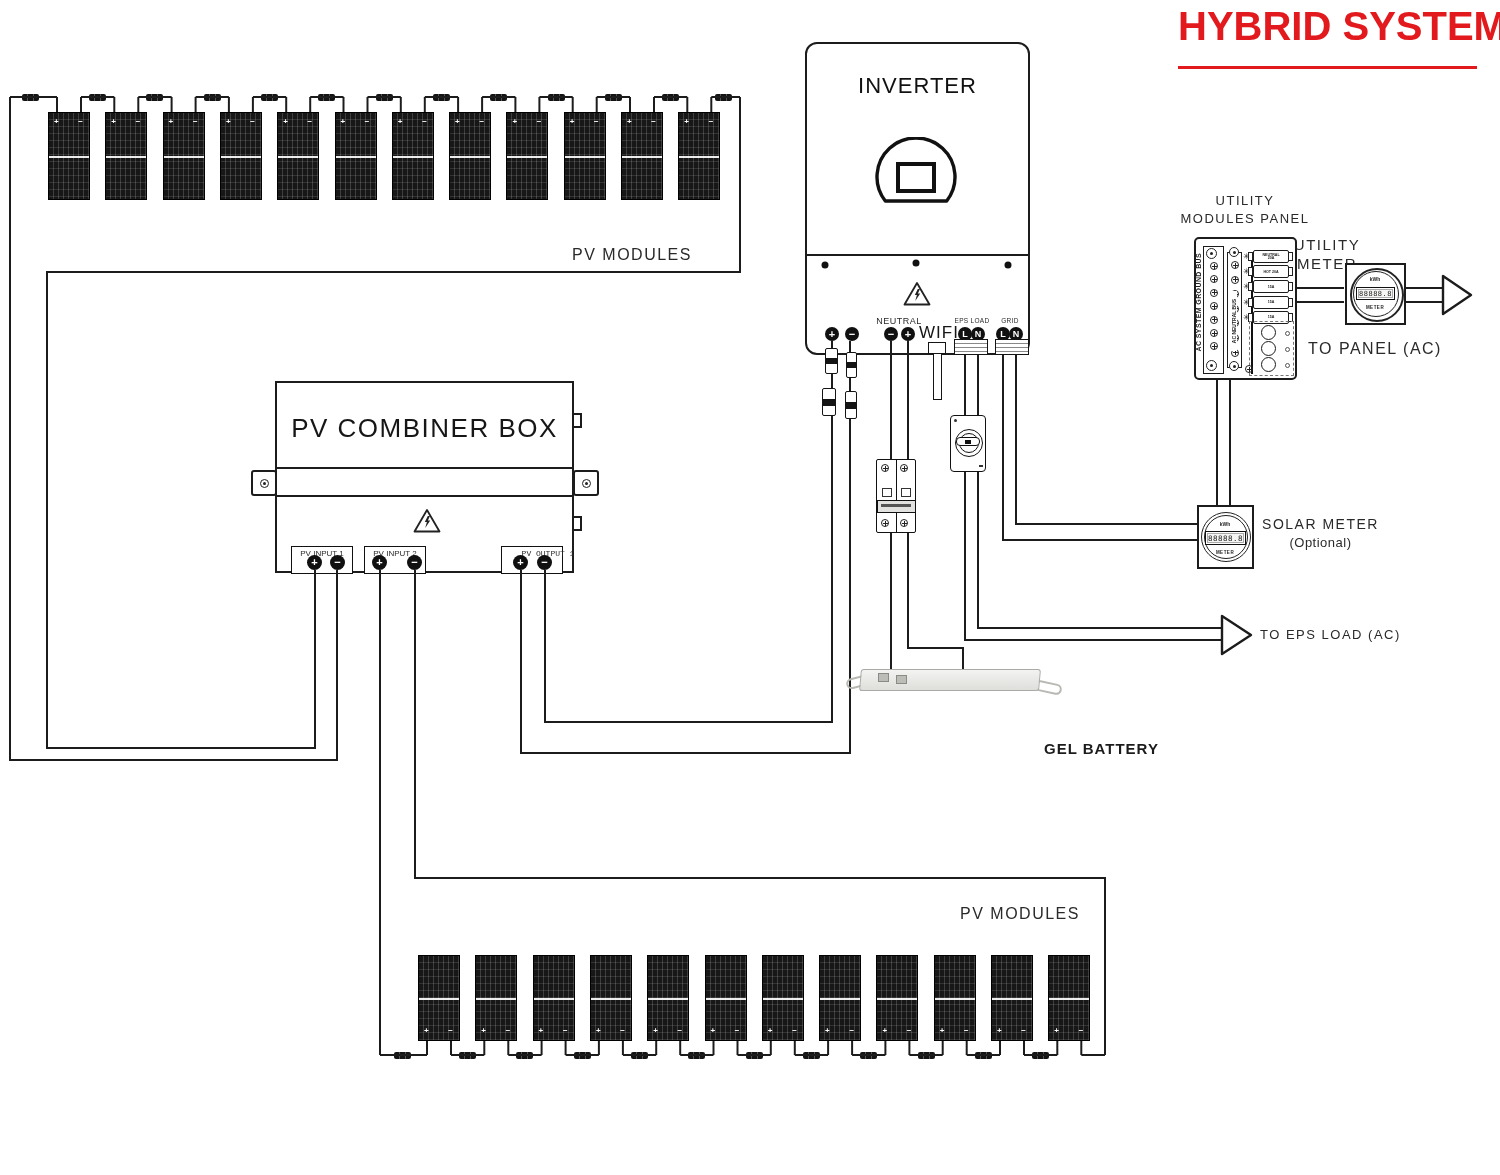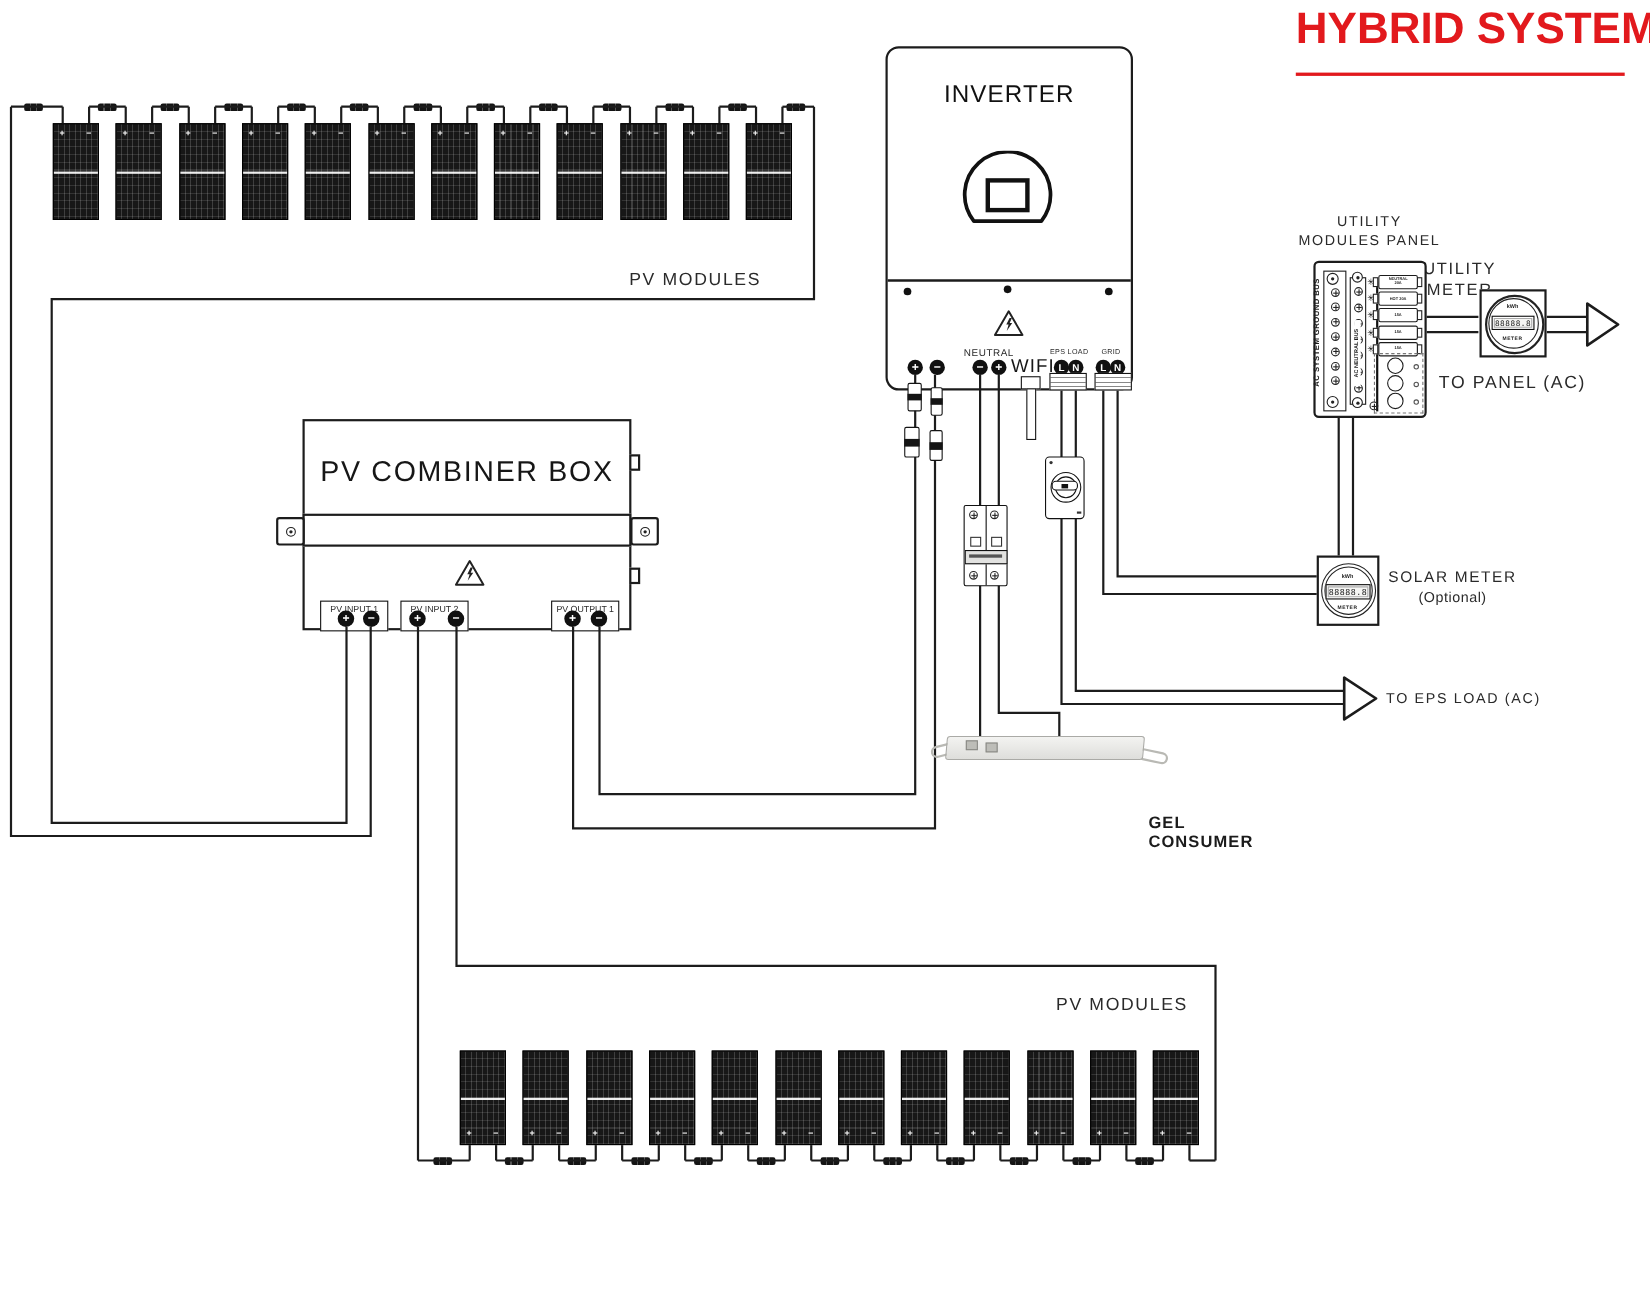--- a/index.html
+++ b/index.html
@@ -225,21 +225,21 @@
     <path d="M14.8 8 L11.8 14 h2.1 l-1.7 6 5-7.4 h-2.3 l2-4.6 Z" fill="#222"></path>
   </svg>
 
   <div class="abs" style="left:291px;top:546px;width:62px;height:28px;background:#fff;border:1.5px solid #111;box-sizing:border-box;z-index:3;">
     <div class="lbl ctr" style="left:0;top:2px;width:100%;font-size:8px;letter-spacing:0;">PV INPUT 1</div>
     </div>
   <div class="abs" style="left:364px;top:546px;width:62px;height:28px;background:#fff;border:1.5px solid #111;box-sizing:border-box;z-index:3;">
     <div class="lbl ctr" style="left:0;top:2px;width:100%;font-size:8px;letter-spacing:0;">PV INPUT 2</div>
     </div>
   <div class="abs" style="left:501px;top:546px;width:62px;height:28px;background:#fff;border:1.5px solid #111;box-sizing:border-box;z-index:3;">
-    <div class="lbl ctr" style="left:0;top:2px;width:100%;font-size:8px;letter-spacing:0;">PV OUTPUT 1</div>
+    <div class="lbl ctr" style="left:16px;top:2px;width:100%;font-size:8px;letter-spacing:0;font-family:Liberation Mono, monospace;">PV OUTPUT 1</div>
     </div>
   <div class="term big" style="left:307px;top:555px;z-index:4;">+</div>
   <div class="term big" style="left:330px;top:555px;z-index:4;">−</div>
   <div class="term big" style="left:372px;top:555px;z-index:4;">+</div>
   <div class="term big" style="left:407px;top:555px;z-index:4;">−</div>
   <div class="term big" style="left:513px;top:555px;z-index:4;">+</div>
   <div class="term big" style="left:537px;top:555px;z-index:4;">−</div>
 
   <div class="lbl ctr" style="left:1165px;top:192px;width:160px;font-size:13px;line-height:1.4;z-index:3;">
     <div>UTILITY</div>
@@ -337,21 +337,21 @@
 
   <div class="lbl" style="left:1260px;top:627px;width:180px;font-size:13px;z-index:3;">TO EPS LOAD (AC)</div>
 
   <div class="abs" style="left:848px;top:664px;width:214px;height:108px;z-index:6;">
     <div class="abs" style="left:-2px;top:12px;width:28px;height:11px;border:2.5px solid #b9b9b4;border-radius:6px;transform:rotate(-14deg);box-sizing:border-box;"></div>
     <div class="abs" style="left:186px;top:18px;width:28px;height:11px;border:2.5px solid #b9b9b4;border-radius:6px;transform:rotate(12deg);box-sizing:border-box;"></div>
     <div class="abs" style="left:12px;top:5px;width:180px;height:22px;background:linear-gradient(#f3f3f1,#dededb);border:1.4px solid #aaaaa6;border-radius:3px;transform:skewX(-5deg);box-sizing:border-box;"></div>
     <div class="abs" style="left:30px;top:9px;width:9px;height:7px;background:#bdbdb8;border:1px solid #8a8a86;"></div>
     <div class="abs" style="left:48px;top:11px;width:9px;height:7px;background:#bdbdb8;border:1px solid #8a8a86;"></div>
   </div>
-  <div class="lbl" style="left:1044px;top:740px;width:130px;font-size:15px;font-weight:600;letter-spacing:1px;color:#1b1b1b;z-index:3;">GEL CONSUMER</div>
+  <div class="lbl" style="left:1044px;top:740px;width:130px;font-size:15px;font-weight:600;letter-spacing:1px;color:#1b1b1b;z-index:3;">GEL BATTERY</div>
 
   <div id="panels" class="abs" style="left:0;top:0;z-index:2;">
       <div class="panel" style="left: 48px; top: 112px; height: 88px;">
         <div class="pt" style="left: 5px; top: 5px;">+</div>
         <div class="pt" style="right: 6px; top: 5px;">−</div>
       </div>
       <div class="panel" style="left: 105.3px; top: 112px; height: 88px;">
         <div class="pt" style="left: 5px; top: 5px;">+</div>
         <div class="pt" style="right: 6px; top: 5px;">−</div>
       </div>

